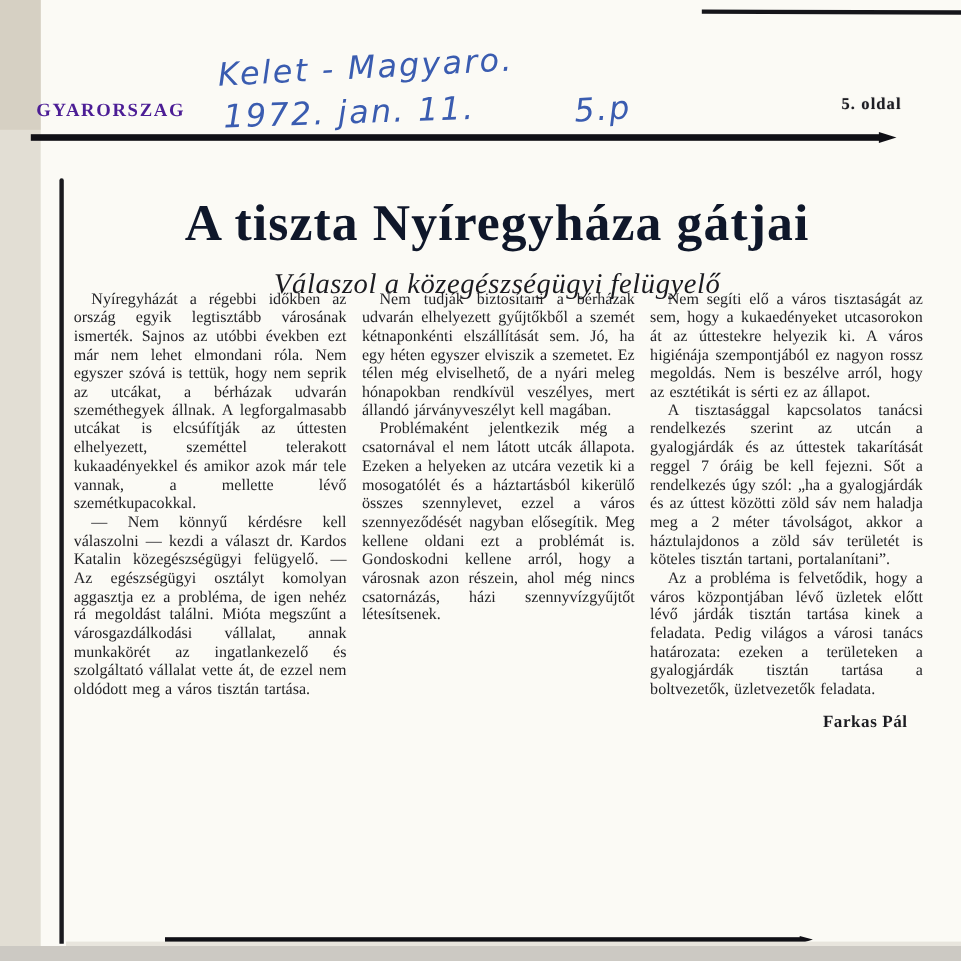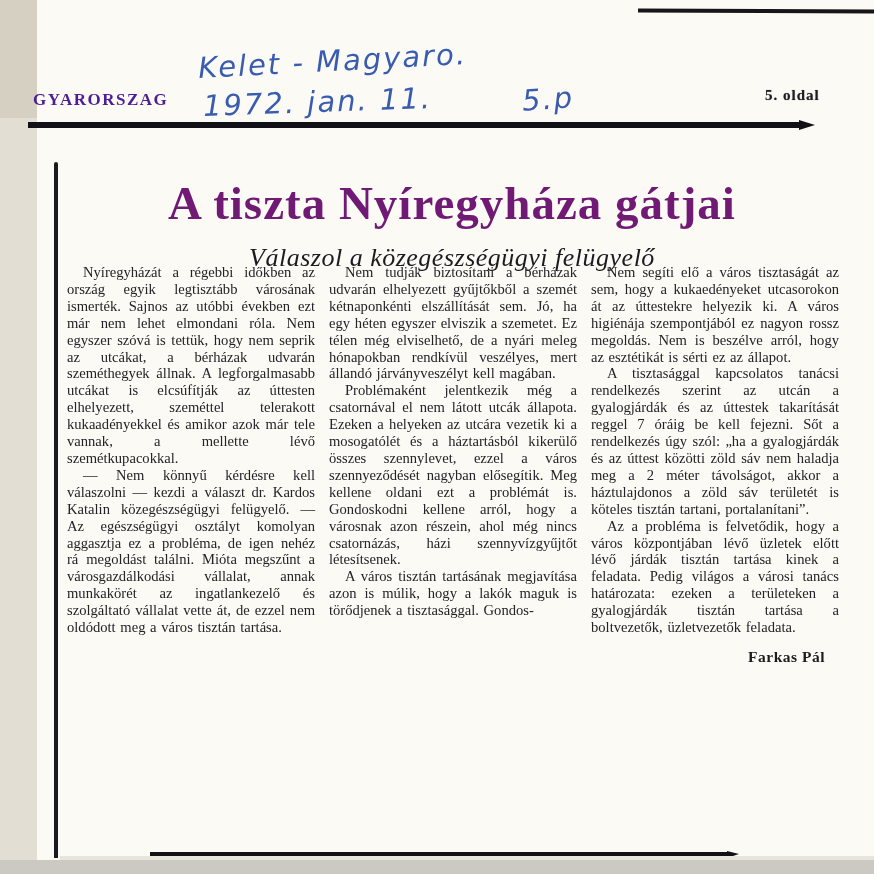--- a/index.html
+++ b/index.html
@@ -49,21 +49,21 @@
   }
 
   
   .vrule{
     position:absolute;left:54px;top:162px;width:4px;height:696px;
     background:#1a1a1f;border-radius:4px 4px 1px 1px;
   }
   .headline{
     position:absolute;left:66px;top:148px;width:772px;
     text-align:center;font-weight:bold;font-size:47px;line-height:1.05;
-    color:#701a75;letter-spacing:1px;
+    color:#0f172a;letter-spacing:1px;
   }
   .subhead{
     position:absolute;left:66px;top:221px;width:772px;
     text-align:center;font-weight:normal;font-style:italic;font-size:26px;
     color:#1b1b20;letter-spacing:.5px;
   }
   .columns{
     position:absolute;left:67px;top:264px;width:772px;height:594px;
     display:flex;gap:14px;overflow:hidden;
   }
@@ -116,21 +116,20 @@
   <div class="columns">
 
     <div class="col">
       <p class="para indent">Nyíregyházát a régebbi időkben az ország egyik legtisztább városának ismerték. Sajnos az utóbbi években ezt már nem lehet elmondani róla. Nem egyszer szóvá is tettük, hogy nem seprik az utcákat, a bérházak udvarán szeméthegyek állnak. A legforgalmasabb utcákat is elcsúfítják az úttesten elhelyezett, szeméttel telerakott kukaadényekkel és amikor azok már tele vannak, a mellette lévő szemétkupacokkal.</p>
       <p class="para indent">— Nem könnyű kérdésre kell válaszolni — kezdi a választ dr. Kardos Katalin közegészségügyi felügyelő. — Az egészségügyi osztályt komolyan aggasztja ez a probléma, de igen nehéz rá megoldást találni. Mióta megszűnt a városgazdálkodási vállalat, annak munkakörét az ingatlankezelő és szolgáltató vállalat vette át, de ezzel nem oldódott meg a város tisztán tartása.</p>
     </div>
 
     <div class="col">
       <p class="para indent">Nem tudják biztosítani a bérházak udvarán elhelyezett gyűjtőkből a szemét kétnaponkénti elszállítását sem. Jó, ha egy héten egyszer elviszik a szemetet. Ez télen még elviselhető, de a nyári meleg hónapokban rendkívül veszélyes, mert állandó járványveszélyt kell magában.</p>
       <p class="para indent">Problémaként jelentkezik még a csatornával el nem látott utcák állapota. Ezeken a helyeken az utcára vezetik ki a mosogatólét és a háztartásból kikerülő összes szennylevet, ezzel a város szennyeződését nagyban elősegítik. Meg kellene oldani ezt a problémát is. Gondoskodni kellene arról, hogy a városnak azon részein, ahol még nincs csatornázás, házi szennyvízgyűjtőt létesítsenek.</p>
-      <p class="para indent">A város tisztán tartásának megjavítása azon is múlik, hogy a lakók maguk is törődjenek a tisztasággal. Gondos-</p>
     </div>
 
     <div class="col">
       <p class="para indent">Nem segíti elő a város tisztaságát az sem, hogy a kukaedényeket utcasorokon át az úttestekre helyezik ki. A város higiénája szempontjából ez nagyon rossz megoldás. Nem is beszélve arról, hogy az esztétikát is sérti ez az állapot.</p>
       <p class="para indent">A tisztasággal kapcsolatos tanácsi rendelkezés szerint az utcán a gyalogjárdák és az úttestek takarítását reggel 7 óráig be kell fejezni. Sőt a rendelkezés úgy szól: „ha a gyalogjárdák és az úttest közötti zöld sáv nem haladja meg a 2 méter távolságot, akkor a háztulajdonos a zöld sáv területét is köteles tisztán tartani, portalanítani”.</p>
       <p class="para indent">Az a probléma is felvetődik, hogy a város központjában lévő üzletek előtt lévő járdák tisztán tartása kinek a feladata. Pedig világos a városi tanács határozata: ezeken a területeken a gyalogjárdák tisztán tartása a boltvezetők, üzletvezetők feladata.</p>
       <div class="signature">Farkas Pál</div>
     </div>
 
   </div>

